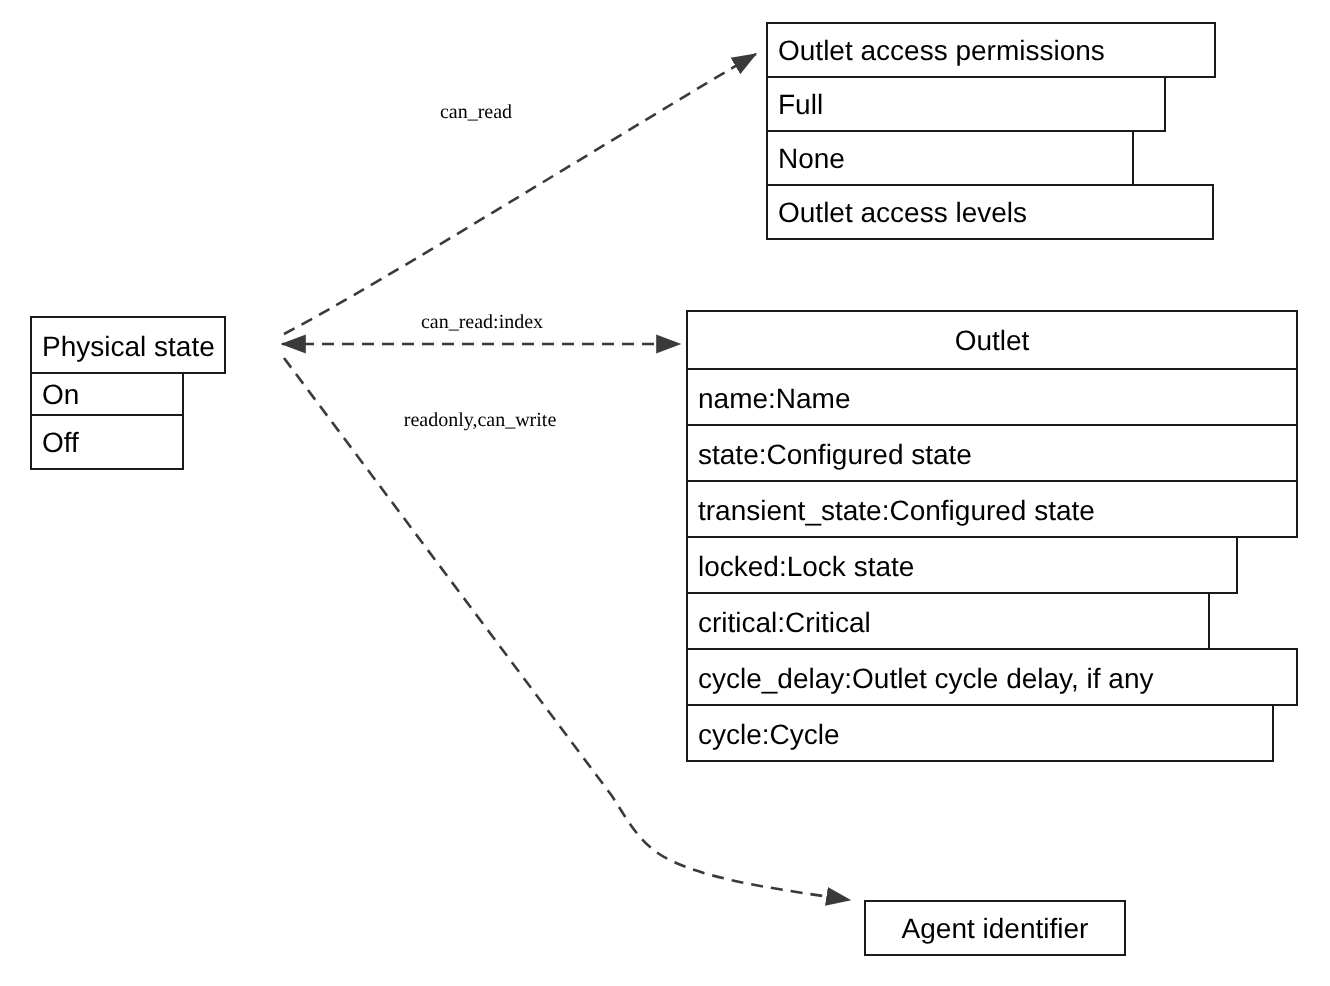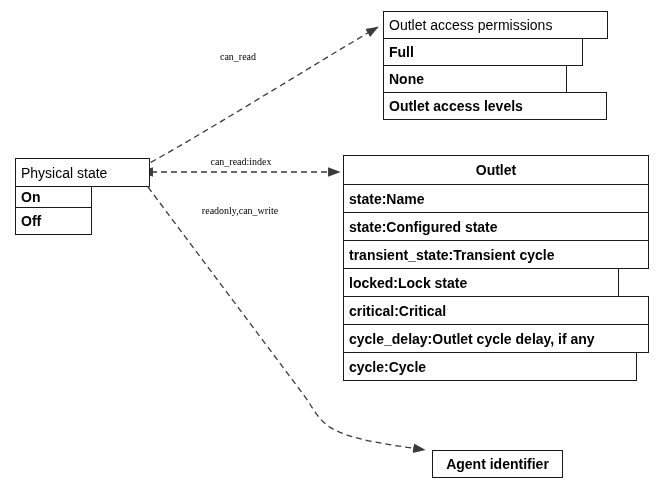--- a/index.html
+++ b/index.html
@@ -30,22 +30,22 @@
     box-sizing:border-box;
     border:1px solid var(--border);
     background:var(--bg);
     padding:10px 5px;
     font-size:14px;
     display:flex;
     align-items:center;
     white-space:nowrap;
     overflow:hidden;
   }
-  .cell + .cell{margin-top:-1px;font-weight:bold;}
-  .cell.center{justify-content:center;padding:0 0;font-weight:bold;}
+  .cell + .cell{margin-top:-1px;}
+  .cell.center{justify-content:center;padding:0 0;}
   .edge-label{
     position:absolute;
     font-family:"Liberation Serif", serif;
     font-size:10px;
     line-height:15px;
     transform:translateX(-50%);
     white-space:nowrap;
     color:var(--text);
   }
 </style>
@@ -63,39 +63,39 @@
     <path class="edge" d="M142,167 C190,142 318,62 378,27" marker-end="url(#arrow)"></path>
     <path class="edge" d="M141,172 L340,172" marker-start="url(#arrow)" marker-end="url(#arrow)"></path>
     <path class="edge" d="M142,179 L306,398 C315,412 321,424 337,431 C359,441 392,445 425,450" marker-end="url(#arrow)"></path>
   </svg>
 
   <div class="edge-label" style="left:238px;top:49px">can_read</div>
   <div class="edge-label" style="left:241px;top:154px">can_read:index</div>
   <div class="edge-label" style="left:240px;top:203px">readonly,can_write</div>
 
   <div class="node" style="left:15px;top:158px">
-    <div class="cell" style="width:135px;height:29px">Physical state</div>
+    <div class="cell" style="width:98px;height:29px">Physical state</div>
     <div class="cell" style="width:77px;height:16px">On</div>
     <div class="cell" style="width:77px;height:28px">Off</div>
   </div>
 
   <div class="node" style="left:383px;top:11px">
     <div class="cell" style="width:225px;height:28px">Outlet access permissions</div>
     <div class="cell" style="width:200px;height:28px">Full</div>
     <div class="cell" style="width:184px;height:28px">None</div>
     <div class="cell" style="width:224px;height:28px">Outlet access levels</div>
   </div>
 
   <div class="node" style="left:343px;top:155px">
     <div class="cell center" style="width:306px;height:30px">Outlet</div>
-    <div class="cell" style="width:306px;height:29px">state:Name</div>
+    <div class="cell" style="width:306px;height:29px">name:Name</div>
     <div class="cell" style="width:306px;height:29px">state:Configured state</div>
-    <div class="cell" style="width:306px;height:29px">transient_state:Transient cycle</div>
+    <div class="cell" style="width:306px;height:29px">transient_state:Configured state</div>
     <div class="cell" style="width:276px;height:29px">locked:Lock state</div>
-    <div class="cell" style="width:306px;height:29px">critical:Critical</div>
+    <div class="cell" style="width:262px;height:29px">critical:Critical</div>
     <div class="cell" style="width:306px;height:29px">cycle_delay:Outlet cycle delay, if any</div>
     <div class="cell" style="width:294px;height:29px">cycle:Cycle</div>
   </div>
 
   <div class="node" style="left:432px;top:450px">
     <div class="cell center" style="width:131px;height:28px">Agent identifier</div>
   </div>
 
 </div>
 

